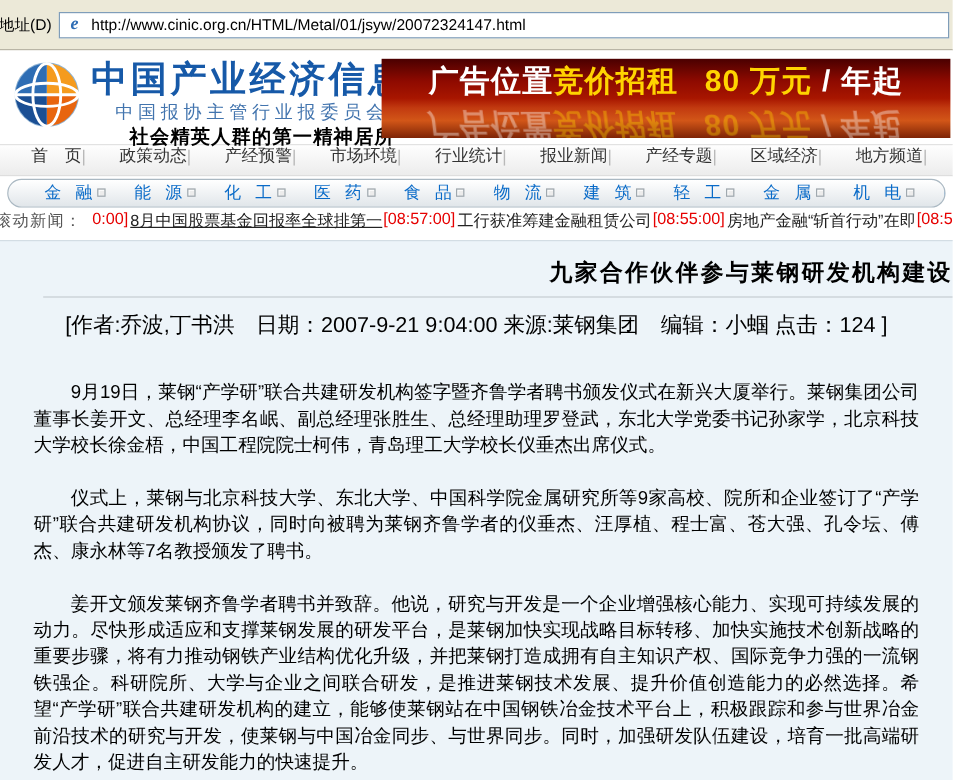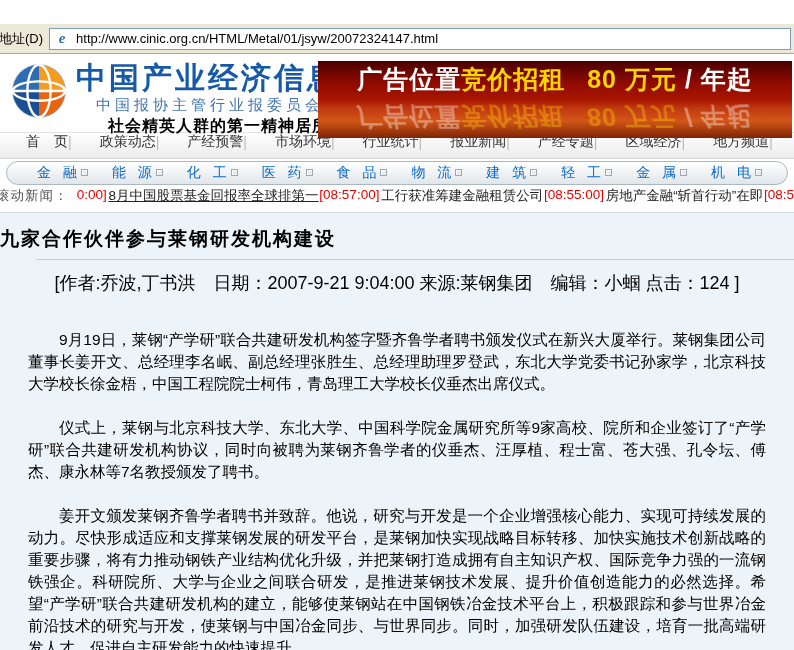--- a/index.html
+++ b/index.html
@@ -1,39 +1,39 @@
 <!DOCTYPE html>
 <html><head>
 <meta charset="utf-8">
 <style>
   * { margin:0; padding:0; box-sizing:border-box; }
   html,body { width:794px; height:650px; overflow:hidden;
     font-family:"Liberation Sans", sans-serif; background:#fff; }
 
   
-  .addressbar { height:30px; background:#ece9d8; border-bottom:1px solid #aca899;
-    display:flex; align-items:center; padding:0 3px 0 0;margin-top:24px; }
+  .addressbar { height:42px; background:#ece9d8; border-bottom:1px solid #aca899;
+    display:flex; align-items:center; padding:0 3px 0 0; }
   .addr-label { font-size:13px; color:#000; margin-left:-3px; padding:0 6px 0 2px; white-space:nowrap; }
   .addr-input { flex:1; height:22px; background:#fff; border:1px solid #7f9db9;
     display:flex; align-items:center; padding:0 4px; }
   .ie-icon { width:16px; height:16px; border-radius:50%;
     color:#2e6db4; font-family:"Liberation Serif", serif; font-weight:bold; font-style:italic;
     font-size:15px; line-height:15px; text-align:center; margin-right:6px; }
   .addr-url { font-family:Liberation Sans, sans-serif; font-size:13px; color:#000; white-space:nowrap; }
 
   
   .header { position:relative; height:78px; background:#fff; }
   .globe { position:absolute; left:10px; top:8px; }
   .site-name { position:absolute; left:76px; top:4px; font-size:30px; font-weight:bold;
     color:#1659a8; letter-spacing:3px; white-space:nowrap; }
   .site-subtitle { position:absolute; left:96px; top:42px; font-size:15px; color:#4274ae;
     letter-spacing:4px; white-space:nowrap; font-family:"Liberation Serif", serif; }
   .site-slogan { position:absolute; left:108px; top:62px; font-size:16px; color:#000;
     font-weight:bold; letter-spacing:1px; white-space:nowrap; }
-  .ad-banner { position:absolute; left:318px; top:7px; width:474px; height:77px; overflow:hidden;
+  .ad-banner { position:absolute; left:318px; top:7px; width:474px; height:66px; overflow:hidden;
     background:linear-gradient(180deg,#4a0000 0%,#8e0a00 28%,#a81600 50%,#c23a10 62%,#d25618 78%,#7e2406 100%); }
   .ad-line { height:36px; display:flex; align-items:center; justify-content:center;
     font-size:25px; font-weight:bold; white-space:nowrap; letter-spacing:1px; }
   .ad-line .w { color:#ffffff; }
   .ad-line .y { color:#ffd400; }
   .ad-line .sp { width:22px; }
   .ad-reflect { transform:scaleY(-1) skewX(-7deg); opacity:.38; filter:blur(.4px); margin-top:2px; }
 
   
   .nav-main { height:27px; background:linear-gradient(#fefefe,#ececec);
@@ -61,21 +61,21 @@
   .ticker-label { color:#555; letter-spacing:1px; margin-left:-4px; }
   .t-time { color:#e60000; }
   .t-text { color:#222; cursor:pointer; }
   .t-text.underlined { text-decoration:underline; }
   .gap-lg { display:inline-block; width:76px; }
   .gap-md { display:inline-block; width:16px; }
   .gap-sm { display:inline-block; width:7px; }
 
   
   .article { height:466px; background:#edf4f9; border-top:1px solid #d3dde4; overflow:hidden; }
-  .article-title { text-align:left; margin-top:13px; font-size:19px; font-weight:bold;
+  .article-title { text-align:right; margin-top:13px; font-size:19px; font-weight:bold;
     color:#000; letter-spacing:2px; }
   .title-rule { border:none; border-top:1px solid #c6ccd1; margin:7px 0 0 36px; }
   .article-meta { text-align:center; margin-top:11px; font-size:18px; color:#000; }
   .article-body { margin:34px 28px 0; font-size:15.5px; line-height:22px; color:#000;
     text-align:justify; }
   .article-body p { text-indent:2em; margin-bottom:22px; }
 </style>
 </head>
 <body>
 

